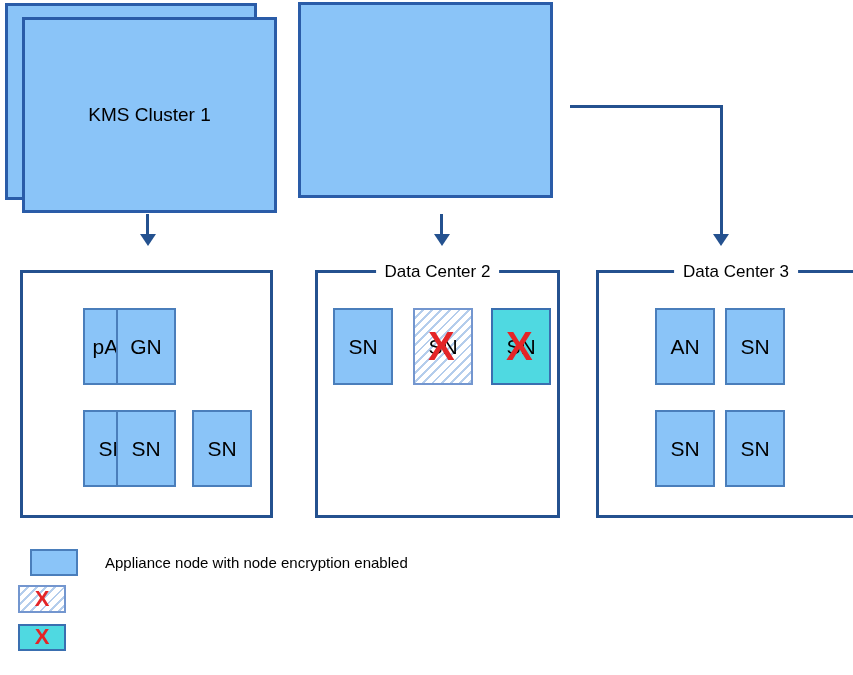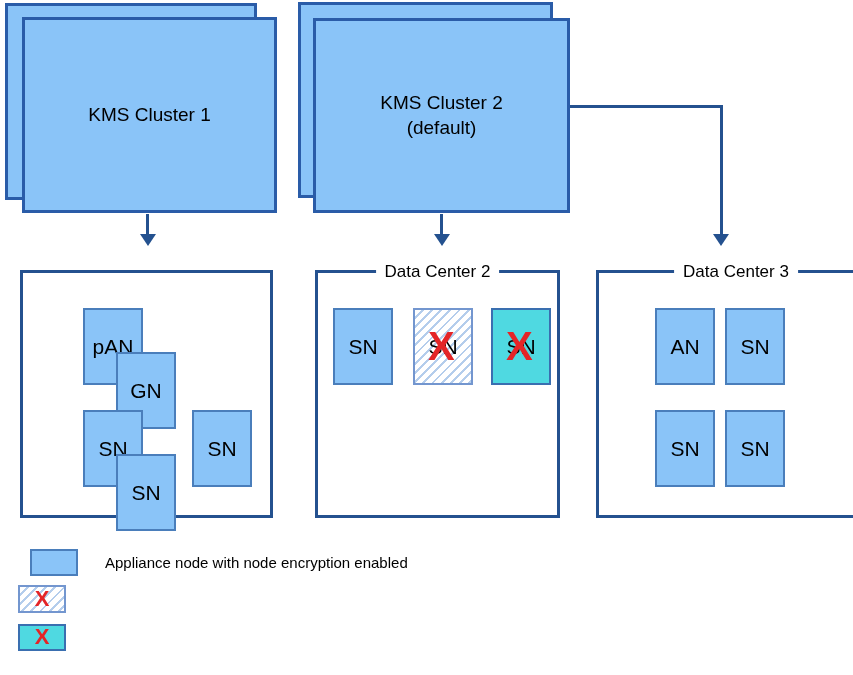--- a/index.html
+++ b/index.html
@@ -61,21 +61,21 @@
     border-color:#7396CF;
   }
   .node.nonapp{ background:#4FD9E1; border-color:#3A6FB0; }
   .x-overlay{
     position:absolute; left:50%; top:50%; transform:translate(-56%,-52%);
     font-size:40px; font-weight:bold; color:#E42527; line-height:1;
     pointer-events:none;
   }
   
   .r1{top:35px;} .r2{top:137px;}
-  .dc1 .c1{left:18px;margin-left:42px;} .dc1 .c2{left:93px;margin-top:44px;} .dc1 .c3{left:169px;}
+  .dc1 .c1{left:18px;margin-left:42px;} .dc1 .c2{left:93px;} .dc1 .c3{left:169px;}
   .dc2 .c1{left:15px;} .dc2 .c2{left:95px;} .dc2 .c3{left:173px;}
   .dc3 .c1{left:56px;} .dc3 .c2{left:126px;}
 
   
   .legend-row{
     position:absolute; left:18px; height:28px;
     display:flex; align-items:center;
   }
   .lr1{top:548px;padding-left:12px;} .lr2{top:585px;} .lr3{top:623px;}
   .legend-swatch{
@@ -96,22 +96,20 @@
 </style>
 </head>
 <body>
 
 <div id="stage">
 
   <div class="kms-box kms1-back"></div>
   <div class="kms-box kms-front kms1-front">KMS Cluster 1</div>
 
   <div class="kms-box kms2-back"></div>
-  <div class="kms-box kms-front kms2-front">KMS Cluster 2
-(default)</div>
 
   <div class="line stem1"></div>
   <div class="arrow-head head1"></div>
 
   <div class="line stem2"></div>
   <div class="arrow-head head2"></div>
 
   <div class="line elbow-h"></div>
   <div class="line elbow-v"></div>
   <div class="arrow-head head3"></div>

